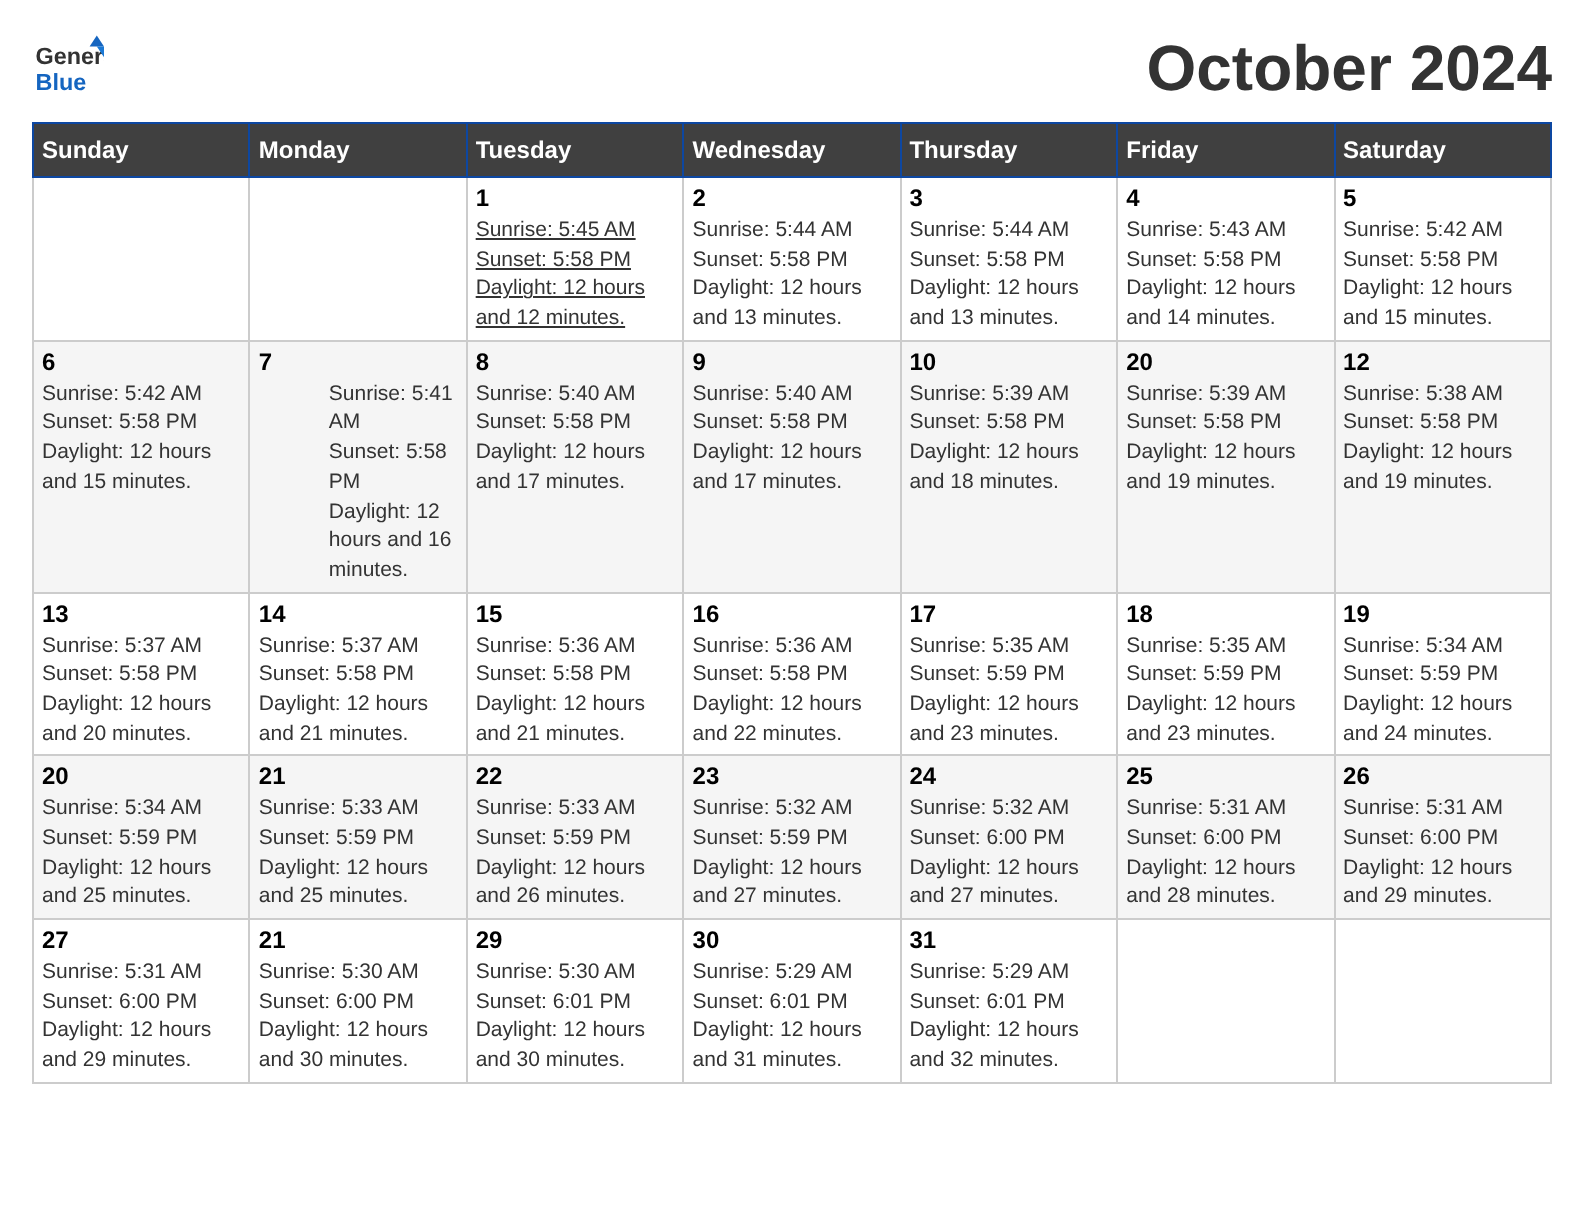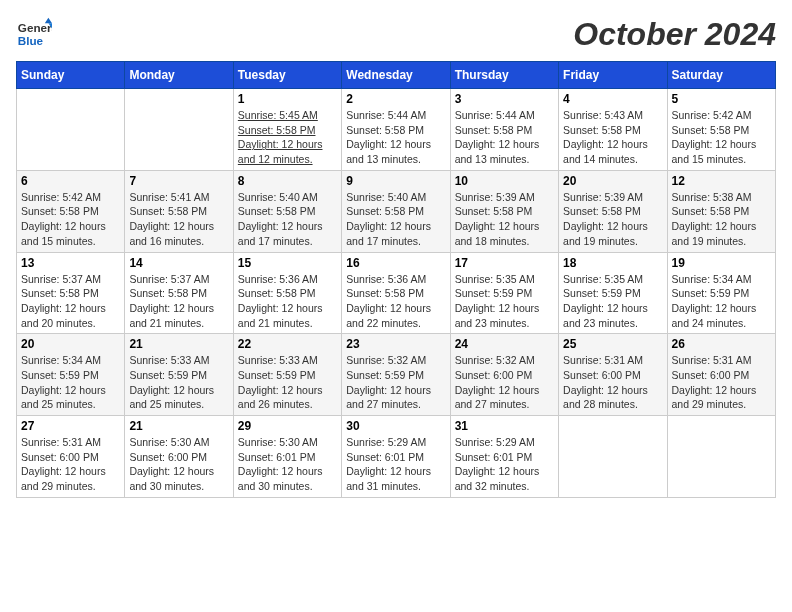--- a/index.html
+++ b/index.html
@@ -20,38 +20,37 @@
       display: flex;
       align-items: center;
       gap: 4px;
     }
     .logo-icon {
       width: 36px;
       height: 36px;
     }
     .title-block {
       text-align: right;
-      font-style: italic;
     }
     .month-title {
       font-size: 32px;
       font-weight: bold;
       color: #333;
     }
     .location-title {
       font-size: 14px;
       color: #555;
     }
     .calendar {
       width: 100%;
       border-collapse: collapse;
       font-size: 11px;
     }
     .calendar th {
-      background: #1d4ed8;
+      background: #404040;
       color: #fff;
       padding: 6px 4px;
       text-align: left;
       font-size: 12px;
       border: 1px solid #0d47a1;
     }
     .calendar td {
       border: 1px solid #ccc;
       vertical-align: top;
       padding: 3px 4px;
@@ -142,21 +141,21 @@
       </tr>
       <tr>
         <td>
           <div class="day-num">6</div>
           <div class="day-info" style="white-space: pre-line;">Sunrise: 5:42 AM
 Sunset: 5:58 PM
 Daylight: 12 hours and 15 minutes.</div>
         </td>
         <td>
           <div class="day-num">7</div>
-          <div class="day-info" style="white-space: pre-line;">Sunrise: 5:41 AM
+          <div class="day-info" style="white-space: pre-line; margin-left: 35px;">Sunrise: 5:41 AM
 Sunset: 5:58 PM
 Daylight: 12 hours and 16 minutes.</div>
         </td>
         <td>
           <div class="day-num">8</div>
           <div class="day-info" style="white-space: pre-line;">Sunrise: 5:40 AM
 Sunset: 5:58 PM
 Daylight: 12 hours and 17 minutes.</div>
         </td>
         <td>

